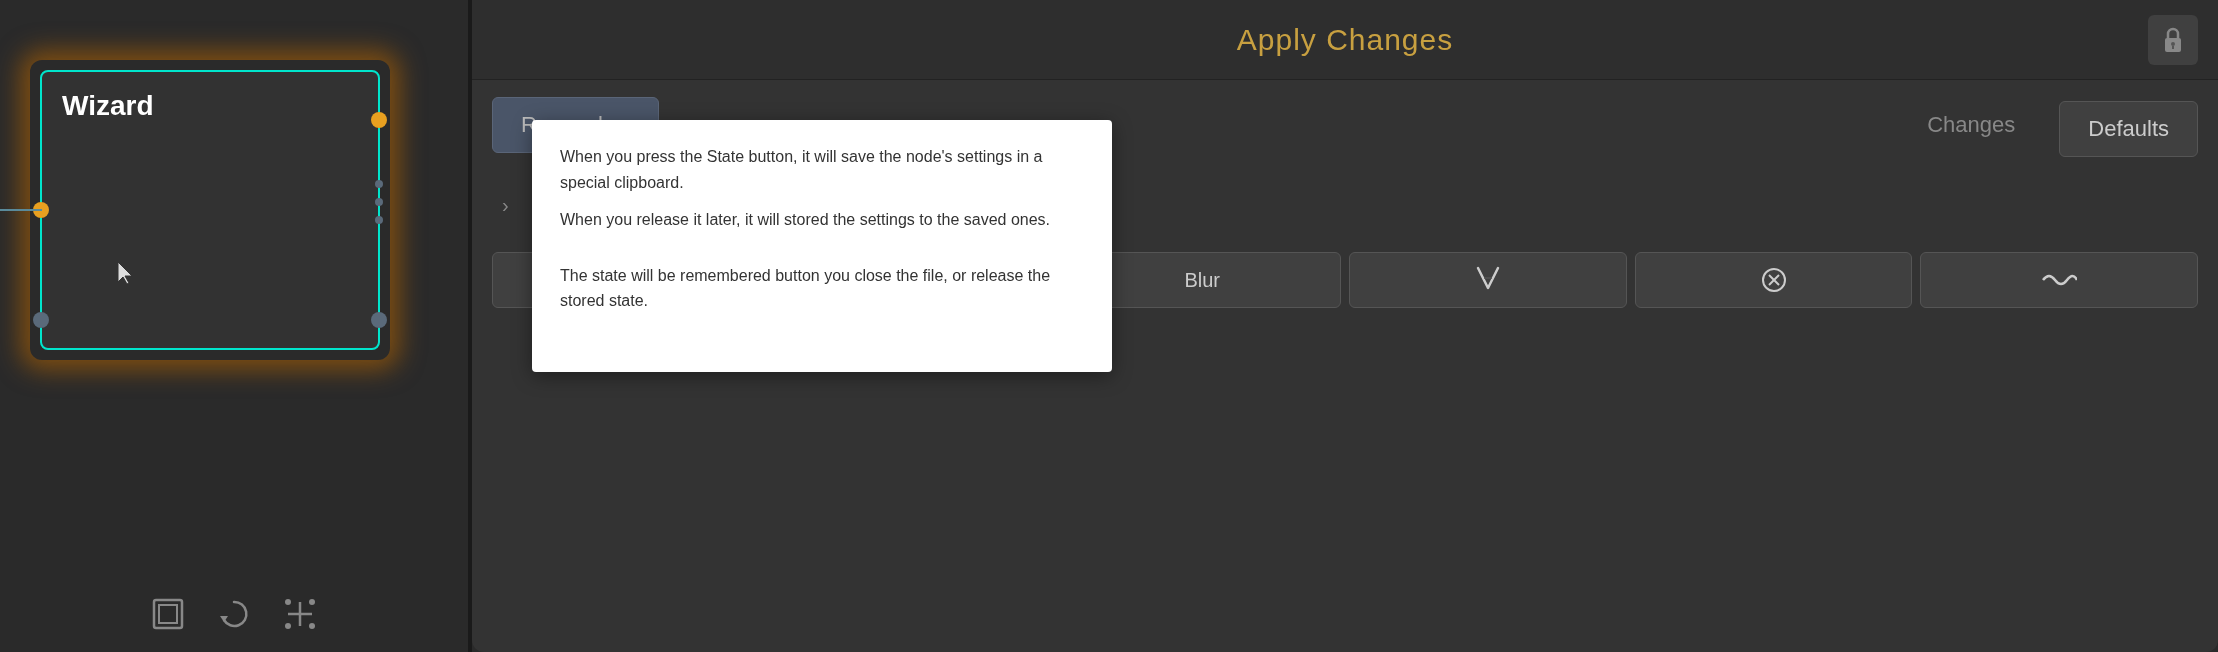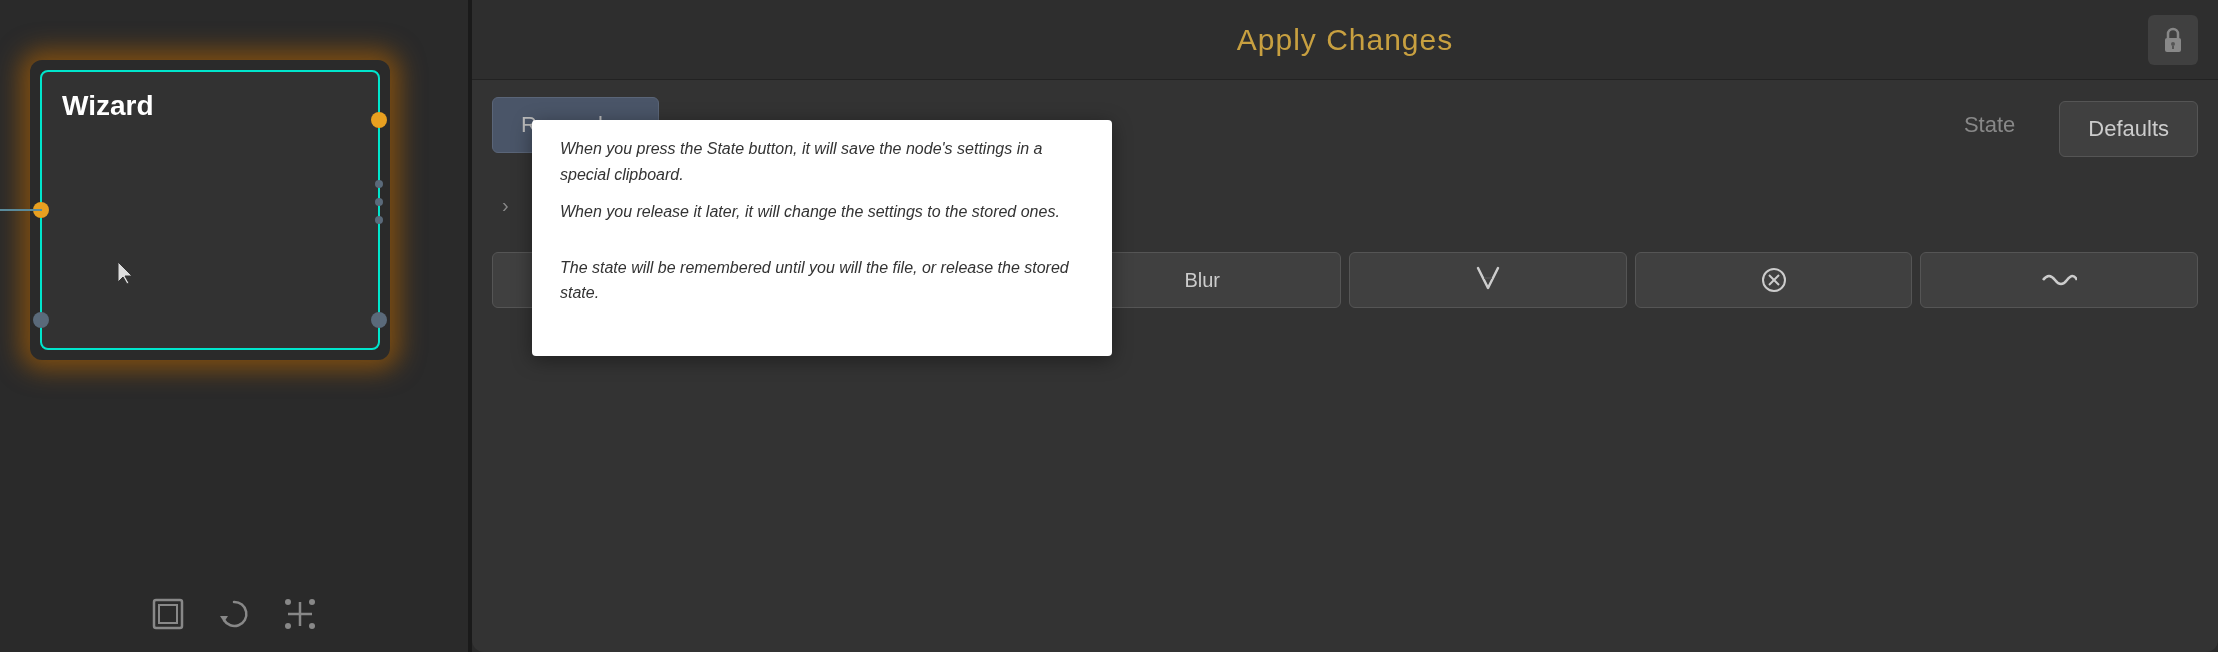--- a/index.html
+++ b/index.html
@@ -262,24 +262,23 @@
     }
 
     
     .tooltip-popup {
       position: absolute;
       top: 120px;
       left: 60px;
       width: 580px;
       background: white;
       border-radius: 4px;
-      padding: 16px 28px;
+      padding: 24px 28px;
       z-index: 100;
       box-shadow: 0 4px 20px rgba(0,0,0,0.4);
-      font-style: italic;
     }
 
     .tooltip-text {
       font-size: 16px;
       color: #333;
       line-height: 1.6;
       margin-bottom: 12px;
     }
 
     .tooltip-state-text {
@@ -410,21 +409,21 @@
         <path d="M7 12 V8 A5 5 0 0 1 17 8 V12" fill="none" stroke="#888" stroke-width="2.5"></path>
         <circle cx="12" cy="18" r="2" fill="#555"></circle>
         <line x1="12" y1="20" x2="12" y2="23" stroke="#555" stroke-width="2"></line>
       </svg>
     </button>
   </div>
 
   <div class="controls-row">
     <button class="remember-btn">Remember</button>
     <div class="spacer"></div>
-    <button class="revert-btn">State</button>
+    <button class="revert-btn">Changes</button>
     <button class="defaults-btn">Defaults</button>
   </div>
 
   <div style="display:flex; align-items:center; padding: 0 20px; gap: 8px; height: 70px; position: relative;">
     <button class="expand-btn">›</button>
 
   </div>
 
   <div class="buttons-row">
     <button class="func-btn">Clmp</button>
@@ -445,19 +444,19 @@
     </button>
     <button class="func-btn icon-btn">
       <svg width="36" height="20" viewBox="0 0 36 20">
         <path d="M2 10 Q8 2 14 10 Q20 18 26 10 Q32 2 36 10" fill="none" stroke="#ccc" stroke-width="2.5"></path>
       </svg>
     </button>
   </div>
 
   <div class="tooltip-popup">
     <p class="tooltip-text">When you press the State button, it will save the node's settings in a special clipboard.</p>
-    <p class="tooltip-text">When you release it later, it will change the settings to the stored ones.</p>
+    <p class="tooltip-text">When you release it later, it will stored the settings to the saved ones.</p>
     <br>
-    <p class="tooltip-state-text">The state will be remembered until you will the file, or release the stored state.</p>
+    <p class="tooltip-state-text">The state will be remembered button you close the file, or release the stored state.</p>
     <br>
   </div>
 
 </div>
 
 </body></html>

